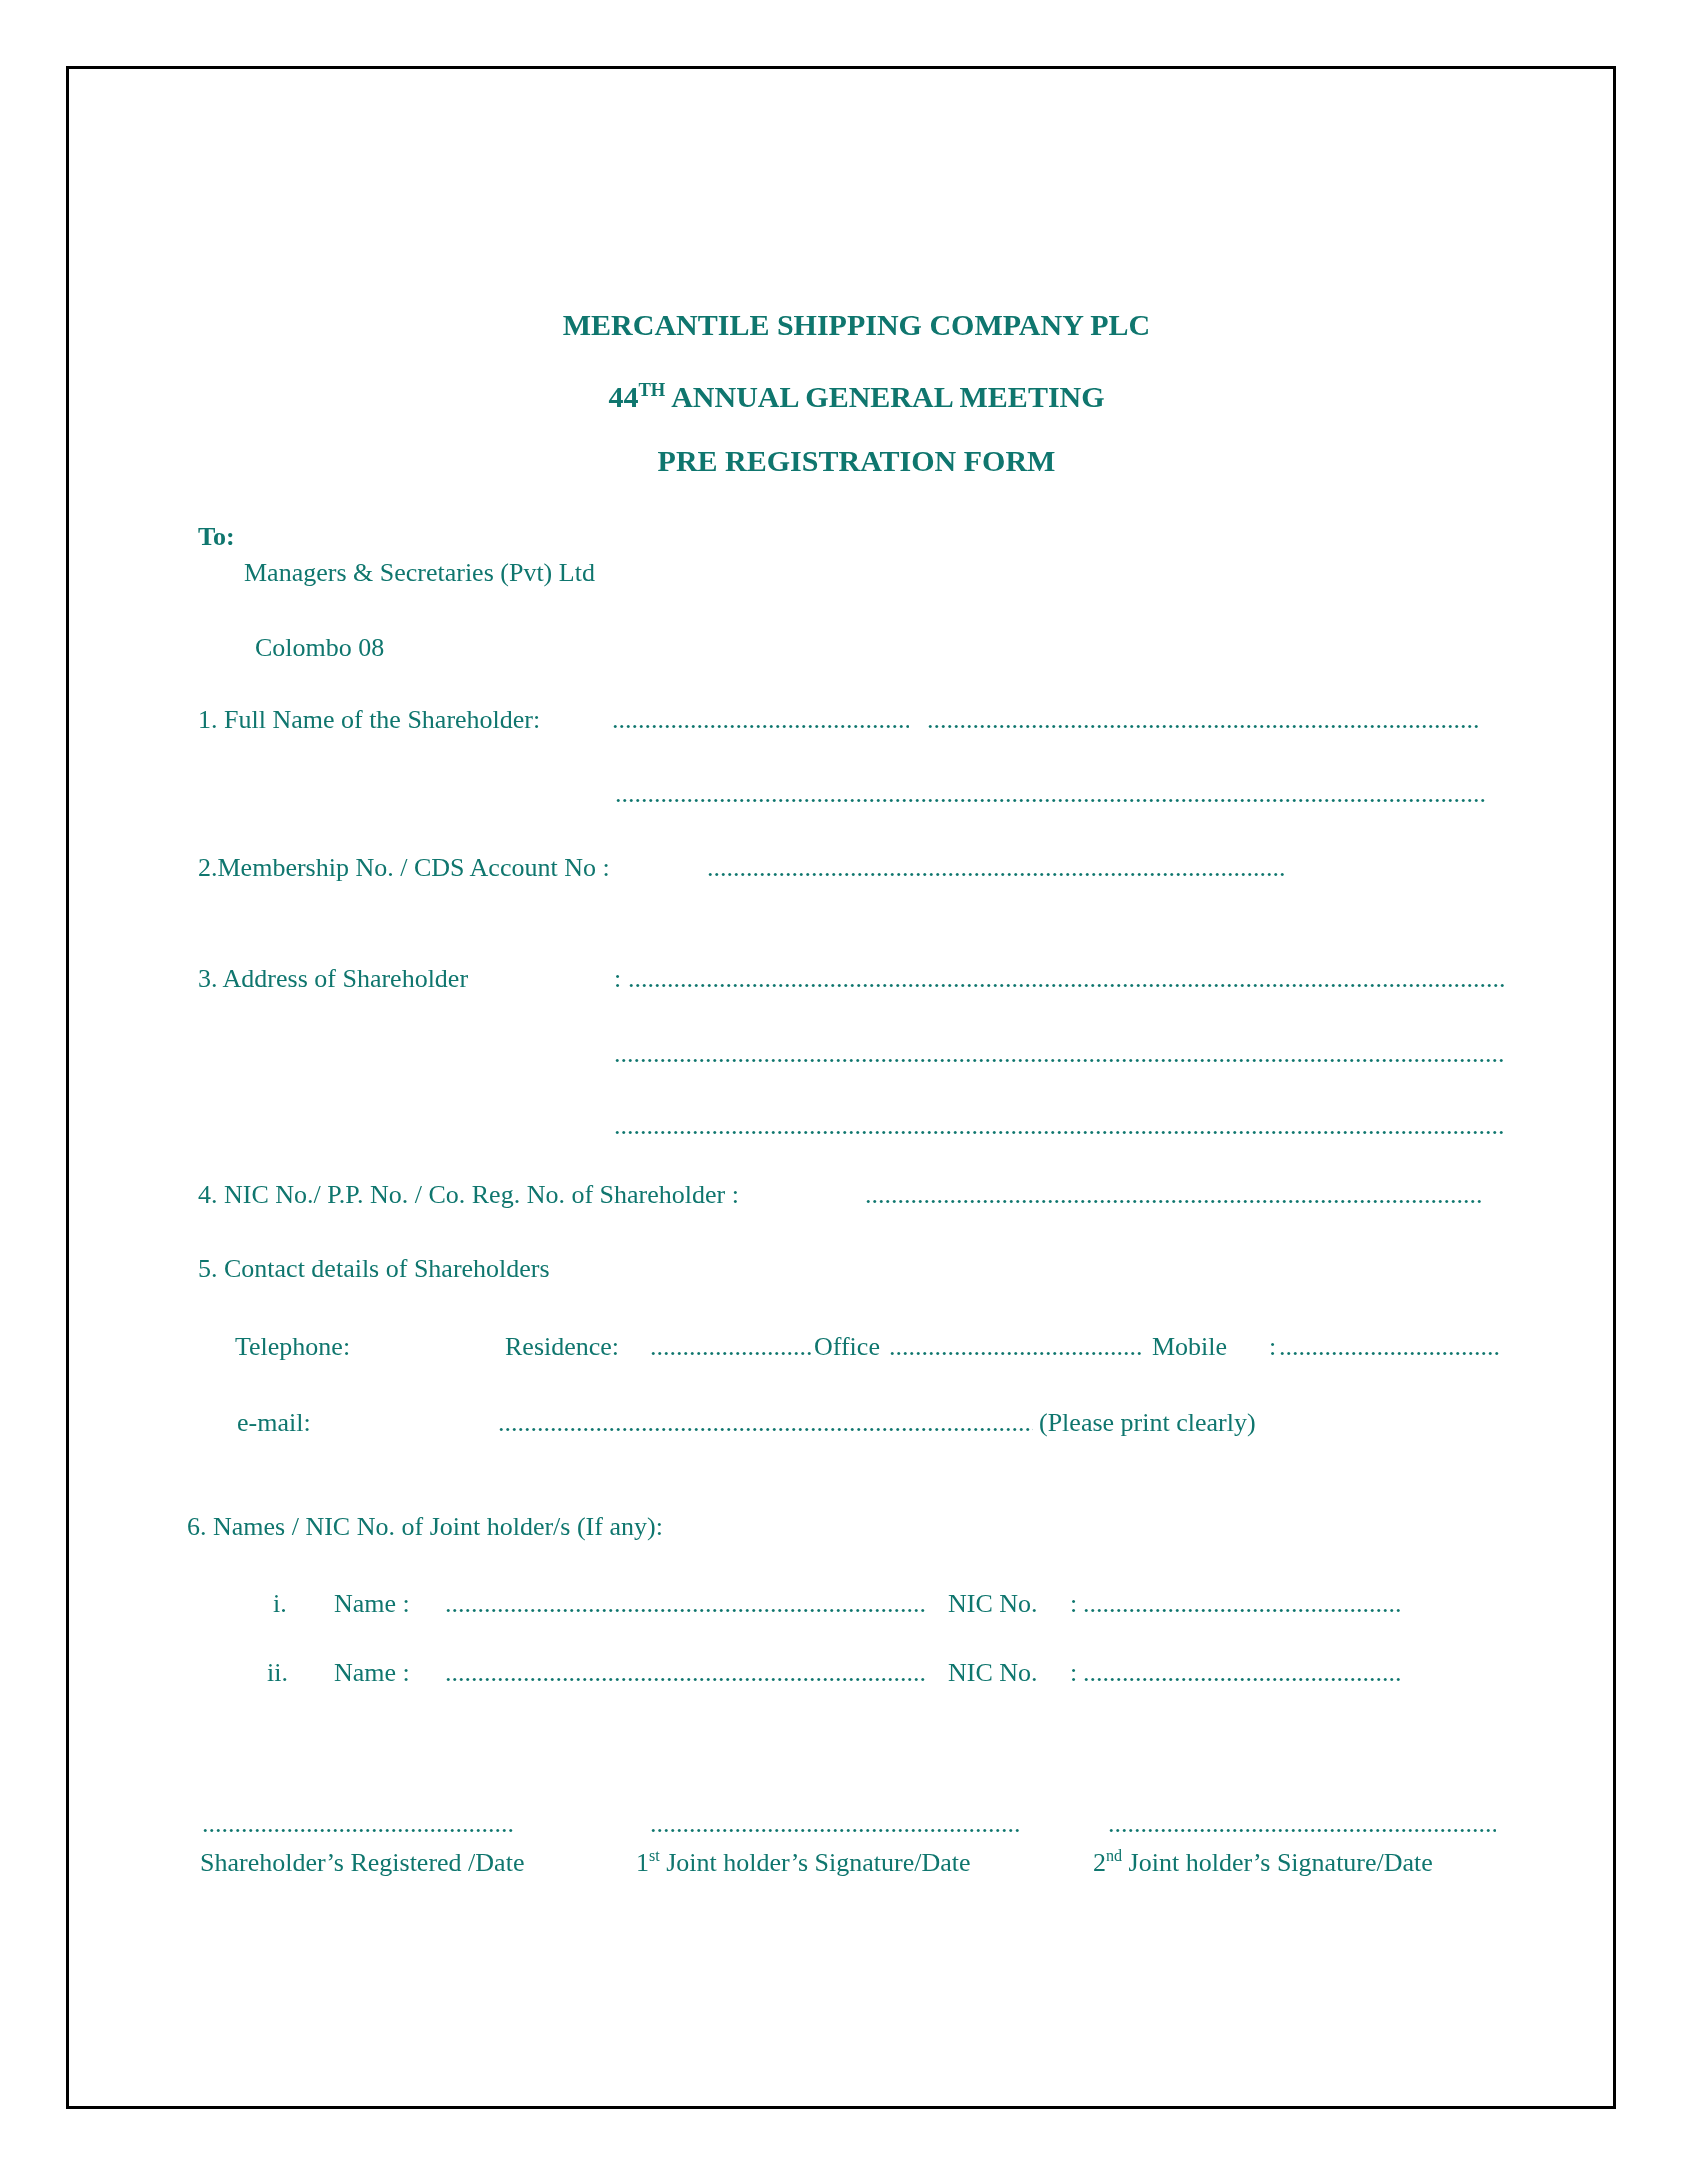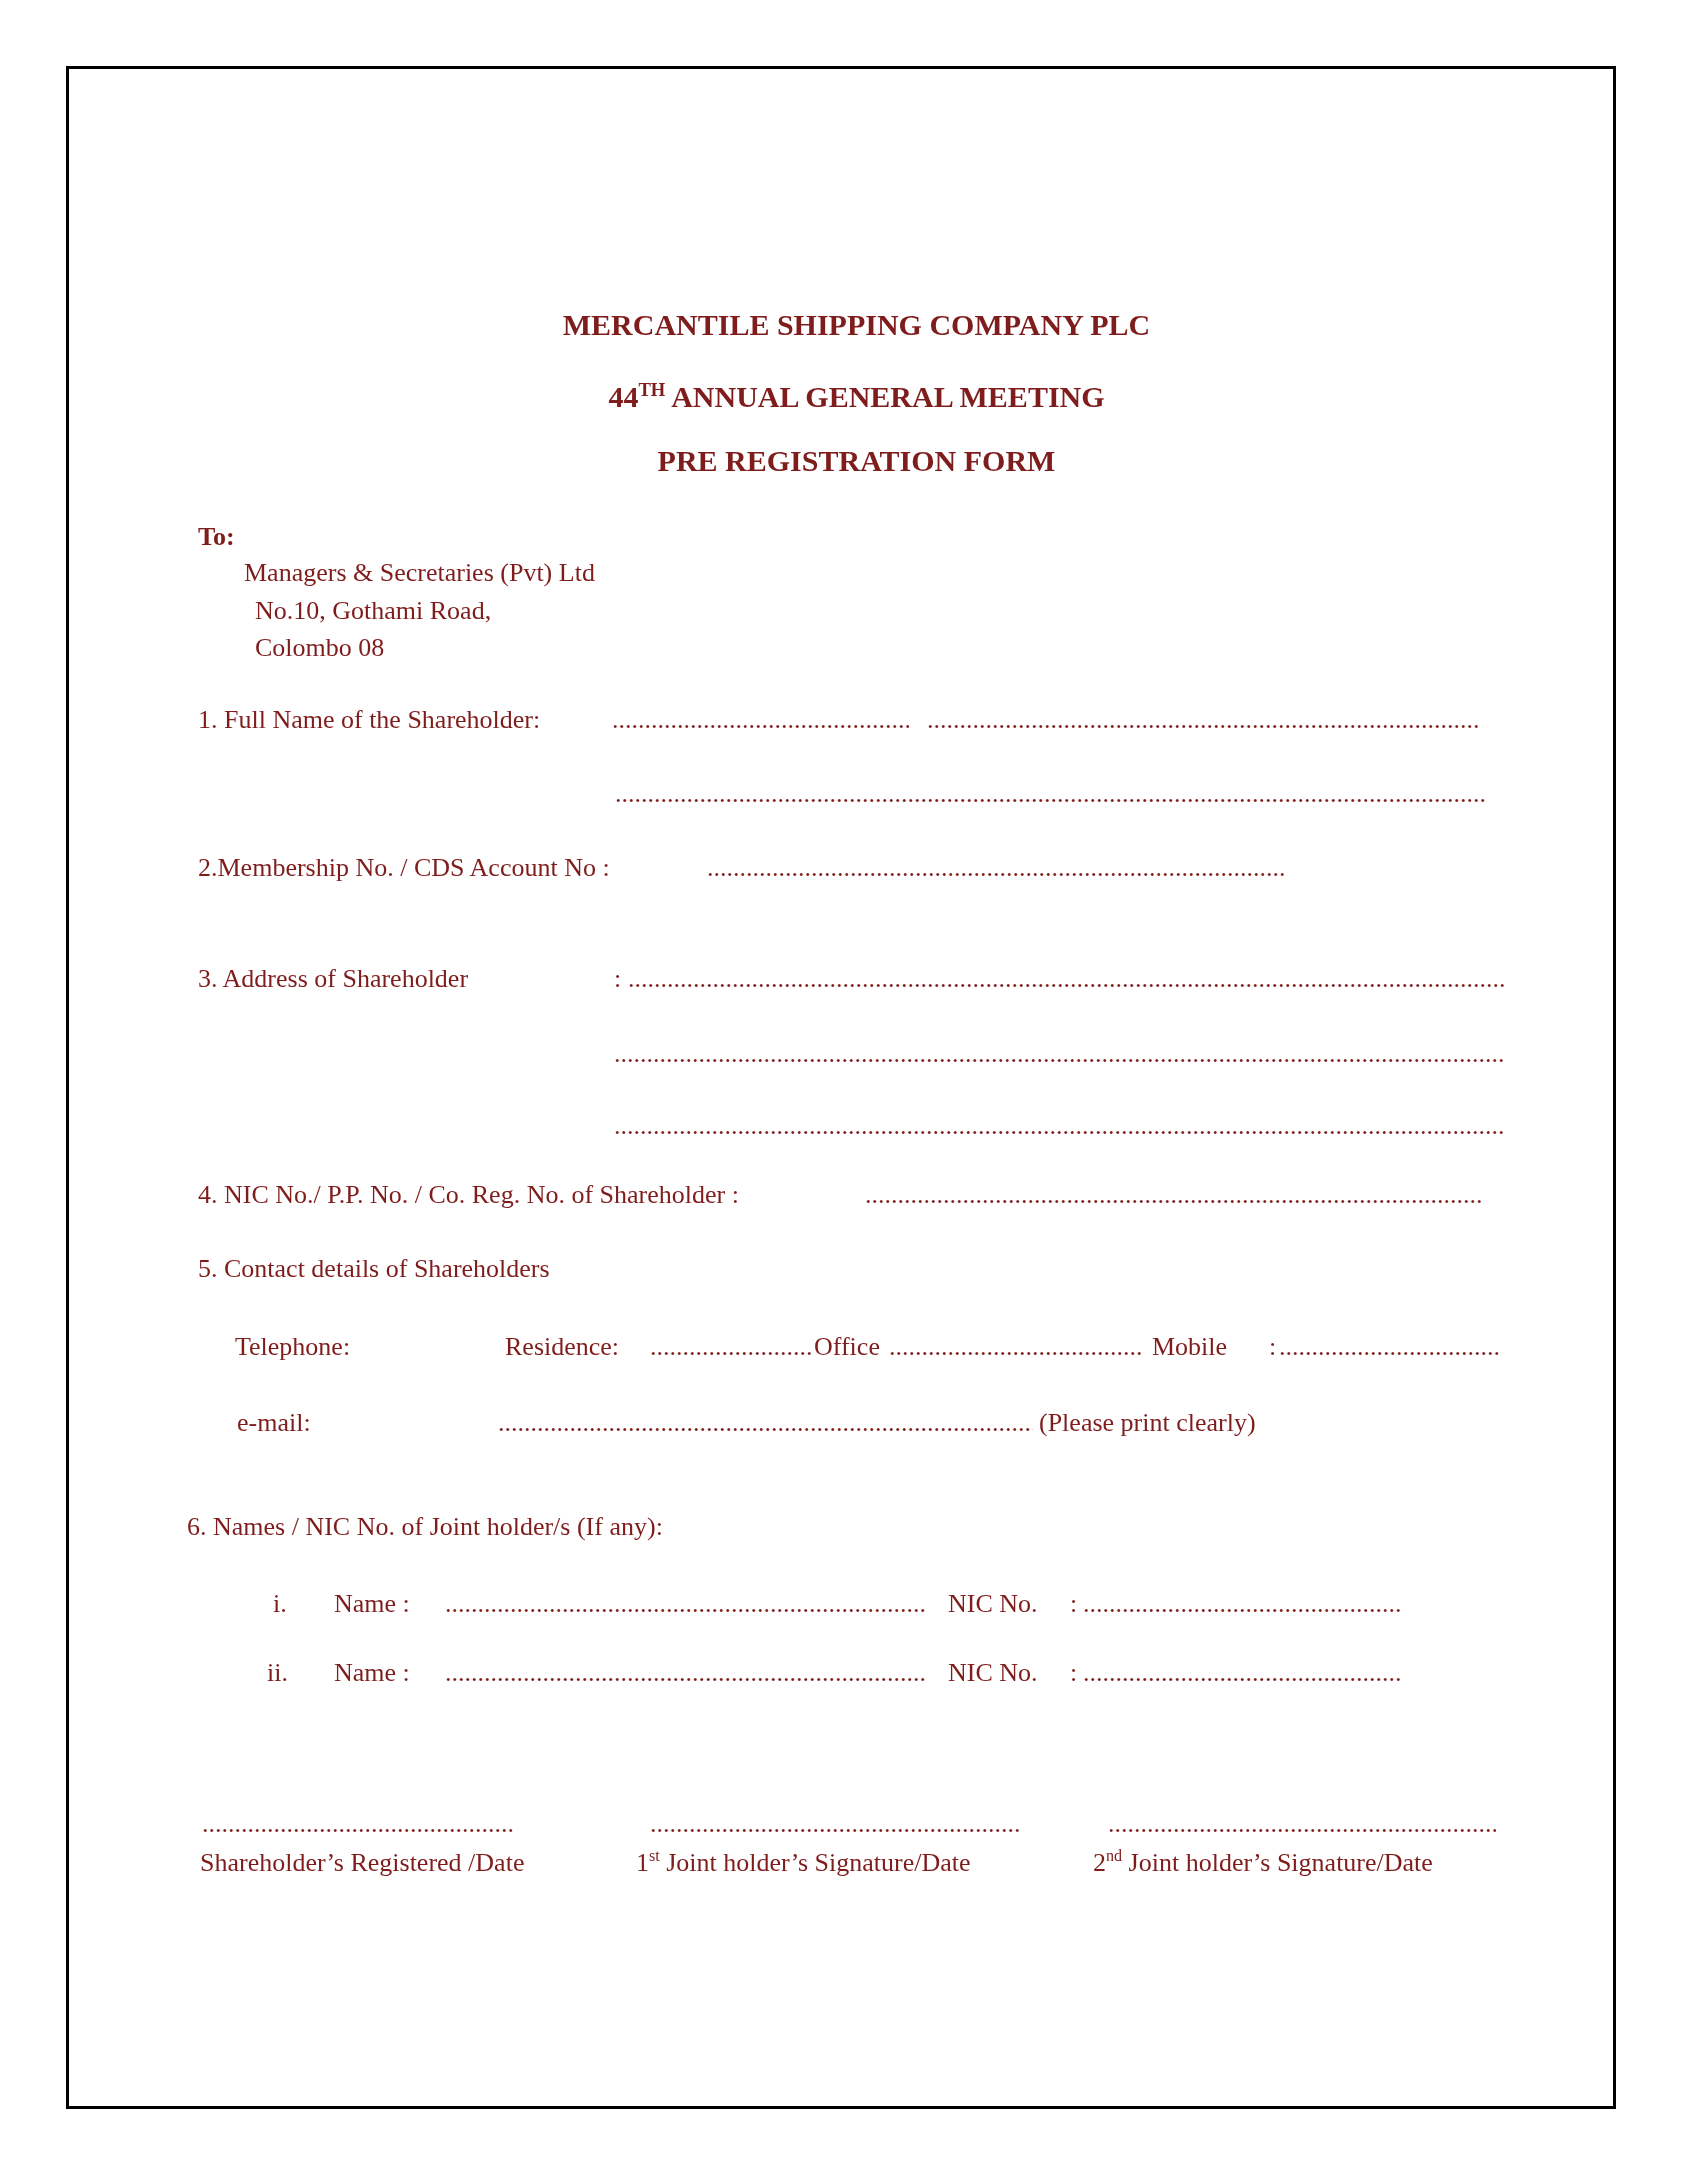--- a/index.html
+++ b/index.html
@@ -1,21 +1,21 @@
 <!DOCTYPE html>
 <html><head>
 <meta charset="utf-8">
 <style>
   html,body{margin:0;padding:0;background:#fff;}
   .page{
     position:relative;
     width:1683px;height:2178px;
     background:#ffffff;
     font-family:"Liberation Serif", serif;
-    color:#7f1d1d;
+    color:#0f766e;
     overflow:hidden;
   }
   .border-frame{
     position:absolute;
     left:66px;top:66px;
     width:1550px;height:2043px;
     border:3px solid #000;
     box-sizing:border-box;
   }
   .line{
@@ -55,23 +55,20 @@
   </div>
   <div class="line h" style="top:404px">
     <span>PRE REGISTRATION FORM</span>
   </div>
 
   <div class="line" style="top:520px">
     <span class="seg bold" style="left:198px">To:</span>
   </div>
   <div class="line" style="top:556px">
     <span class="seg" style="left:244px">Managers &amp; Secretaries (Pvt) Ltd</span>
-  </div>
-  <div class="line" style="top:594px">
-    <span class="seg" style="left:255px">No.10, Gothami Road,</span>
   </div>
   <div class="line" style="top:631px">
     <span class="seg" style="left:255px">Colombo 08</span>
   </div>
 
   <div class="line" style="top:703px">
     <span class="seg" style="left:198px">1. Full Name of the Shareholder:</span>
     <span class="seg dots" style="left:612px;width:297px">............................................................................................................................................................................................................................</span>
     <span class="seg dots" style="left:927px;width:554px">............................................................................................................................................................................................................................</span>
   </div>

